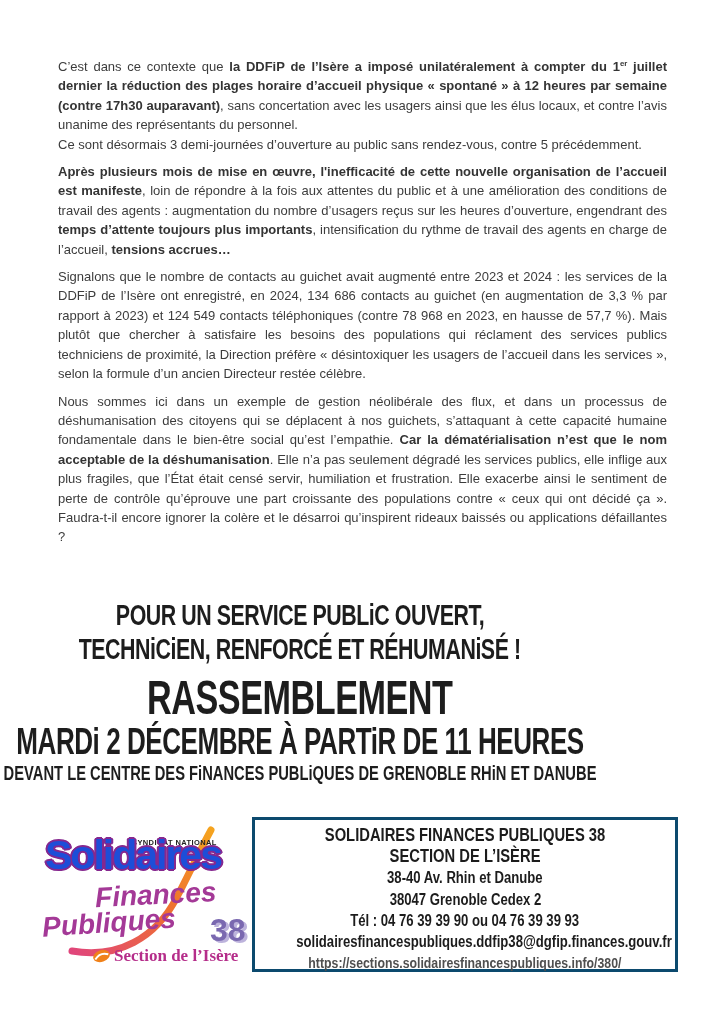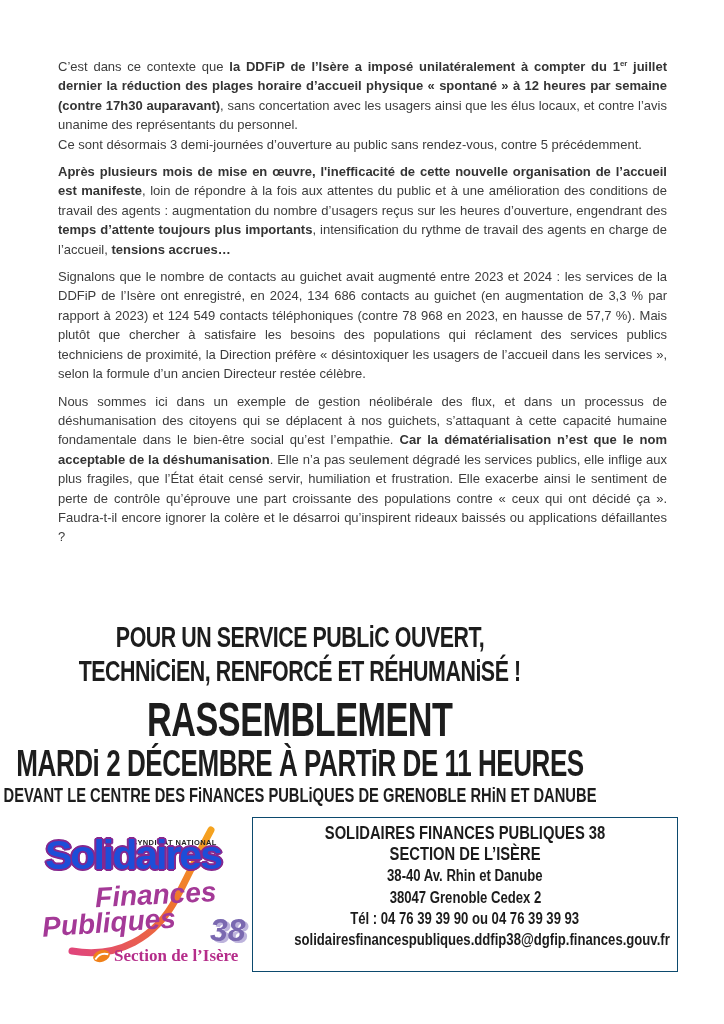--- a/index.html
+++ b/index.html
@@ -22,21 +22,21 @@
     line-height: 19.4px;
     text-align: justify;
   }
   .body-text p { margin-bottom: 8px; }
   .body-text .b { font-weight: bold; color: #343434; }
   .body-text sup { font-size: 60%; vertical-align: super; line-height: 0; }
 
   
   .headlines {
     position: absolute;
-    left: 0; top: 620px; width: 600px;
+    left: 0; top: 598px; width: 600px;
     color: #1d1d1d;
     text-align: center;
   }
   .hl { display: flex; justify-content: center; align-items: center; }
   .hl > span {
     display: inline-block;
     font-weight: 700;
     letter-spacing: -0.5px;
     white-space: nowrap;
     transform-origin: center;
@@ -77,37 +77,37 @@
     font-size: 28px; font-weight: 700; font-style: italic;
     transform: rotate(-3deg);
   }
   .logo-publiques {
     left: 2px; top: 88px;
     font-size: 28px; font-weight: 700; font-style: italic;
     transform: rotate(-4deg);
   }
   .logo-number {
     left: 170px; top: 93px;
-    font-size: 32px; font-weight: 700; font-style: italic;
+    font-size: 32px; font-weight: 700; 
     text-shadow: 3px 2px 0 #bdb3dc;
   }
   .logo-section-row {
     position: absolute; left: 52px; top: 127px; z-index: 1;
     display: flex; align-items: center; gap: 3px;
   }
   .logo-section-text {
     position: static !important;
     font-family: "Liberation Serif", serif;
     font-size: 17px; font-weight: 700;
   }
 
   
   .contact-box {
     position: absolute; left: 252px; top: 0; width: 426px; height: 155px;
-    border: 1px solid #0c4a6e;
+    border: 3px solid #0c4a6e;
     background: #ffffff;
     text-align: center;
     color: #1c1c1c;
     padding-top: 5px;
   }
   .contact-box .line { height: 21.2px; line-height: 21.2px; }
   .contact-box .line > span {
     display: inline-block; white-space: nowrap;
     font-weight: 700;
     transform: scaleX(0.82); transform-origin: center;
@@ -188,16 +188,19 @@
       </div>
       <div class="line c-addr2">
         <span>38047 Grenoble Cedex 2</span>
       </div>
       <div class="line c-phone">
         <span>Tél  : 04 76 39 39 90 ou 04 76 39 39 93</span>
       </div>
       <div class="line c-email">
         <span>solidairesfinancespubliques.ddfip38@dgfip.finances.gouv.fr</span>
       </div>
+      <div class="line c-web">
+        <span>https://sections.solidairesfinancespubliques.info/380/</span>
+      </div>
     </div>
 
   </div>
 </div>
 
 </body></html>

